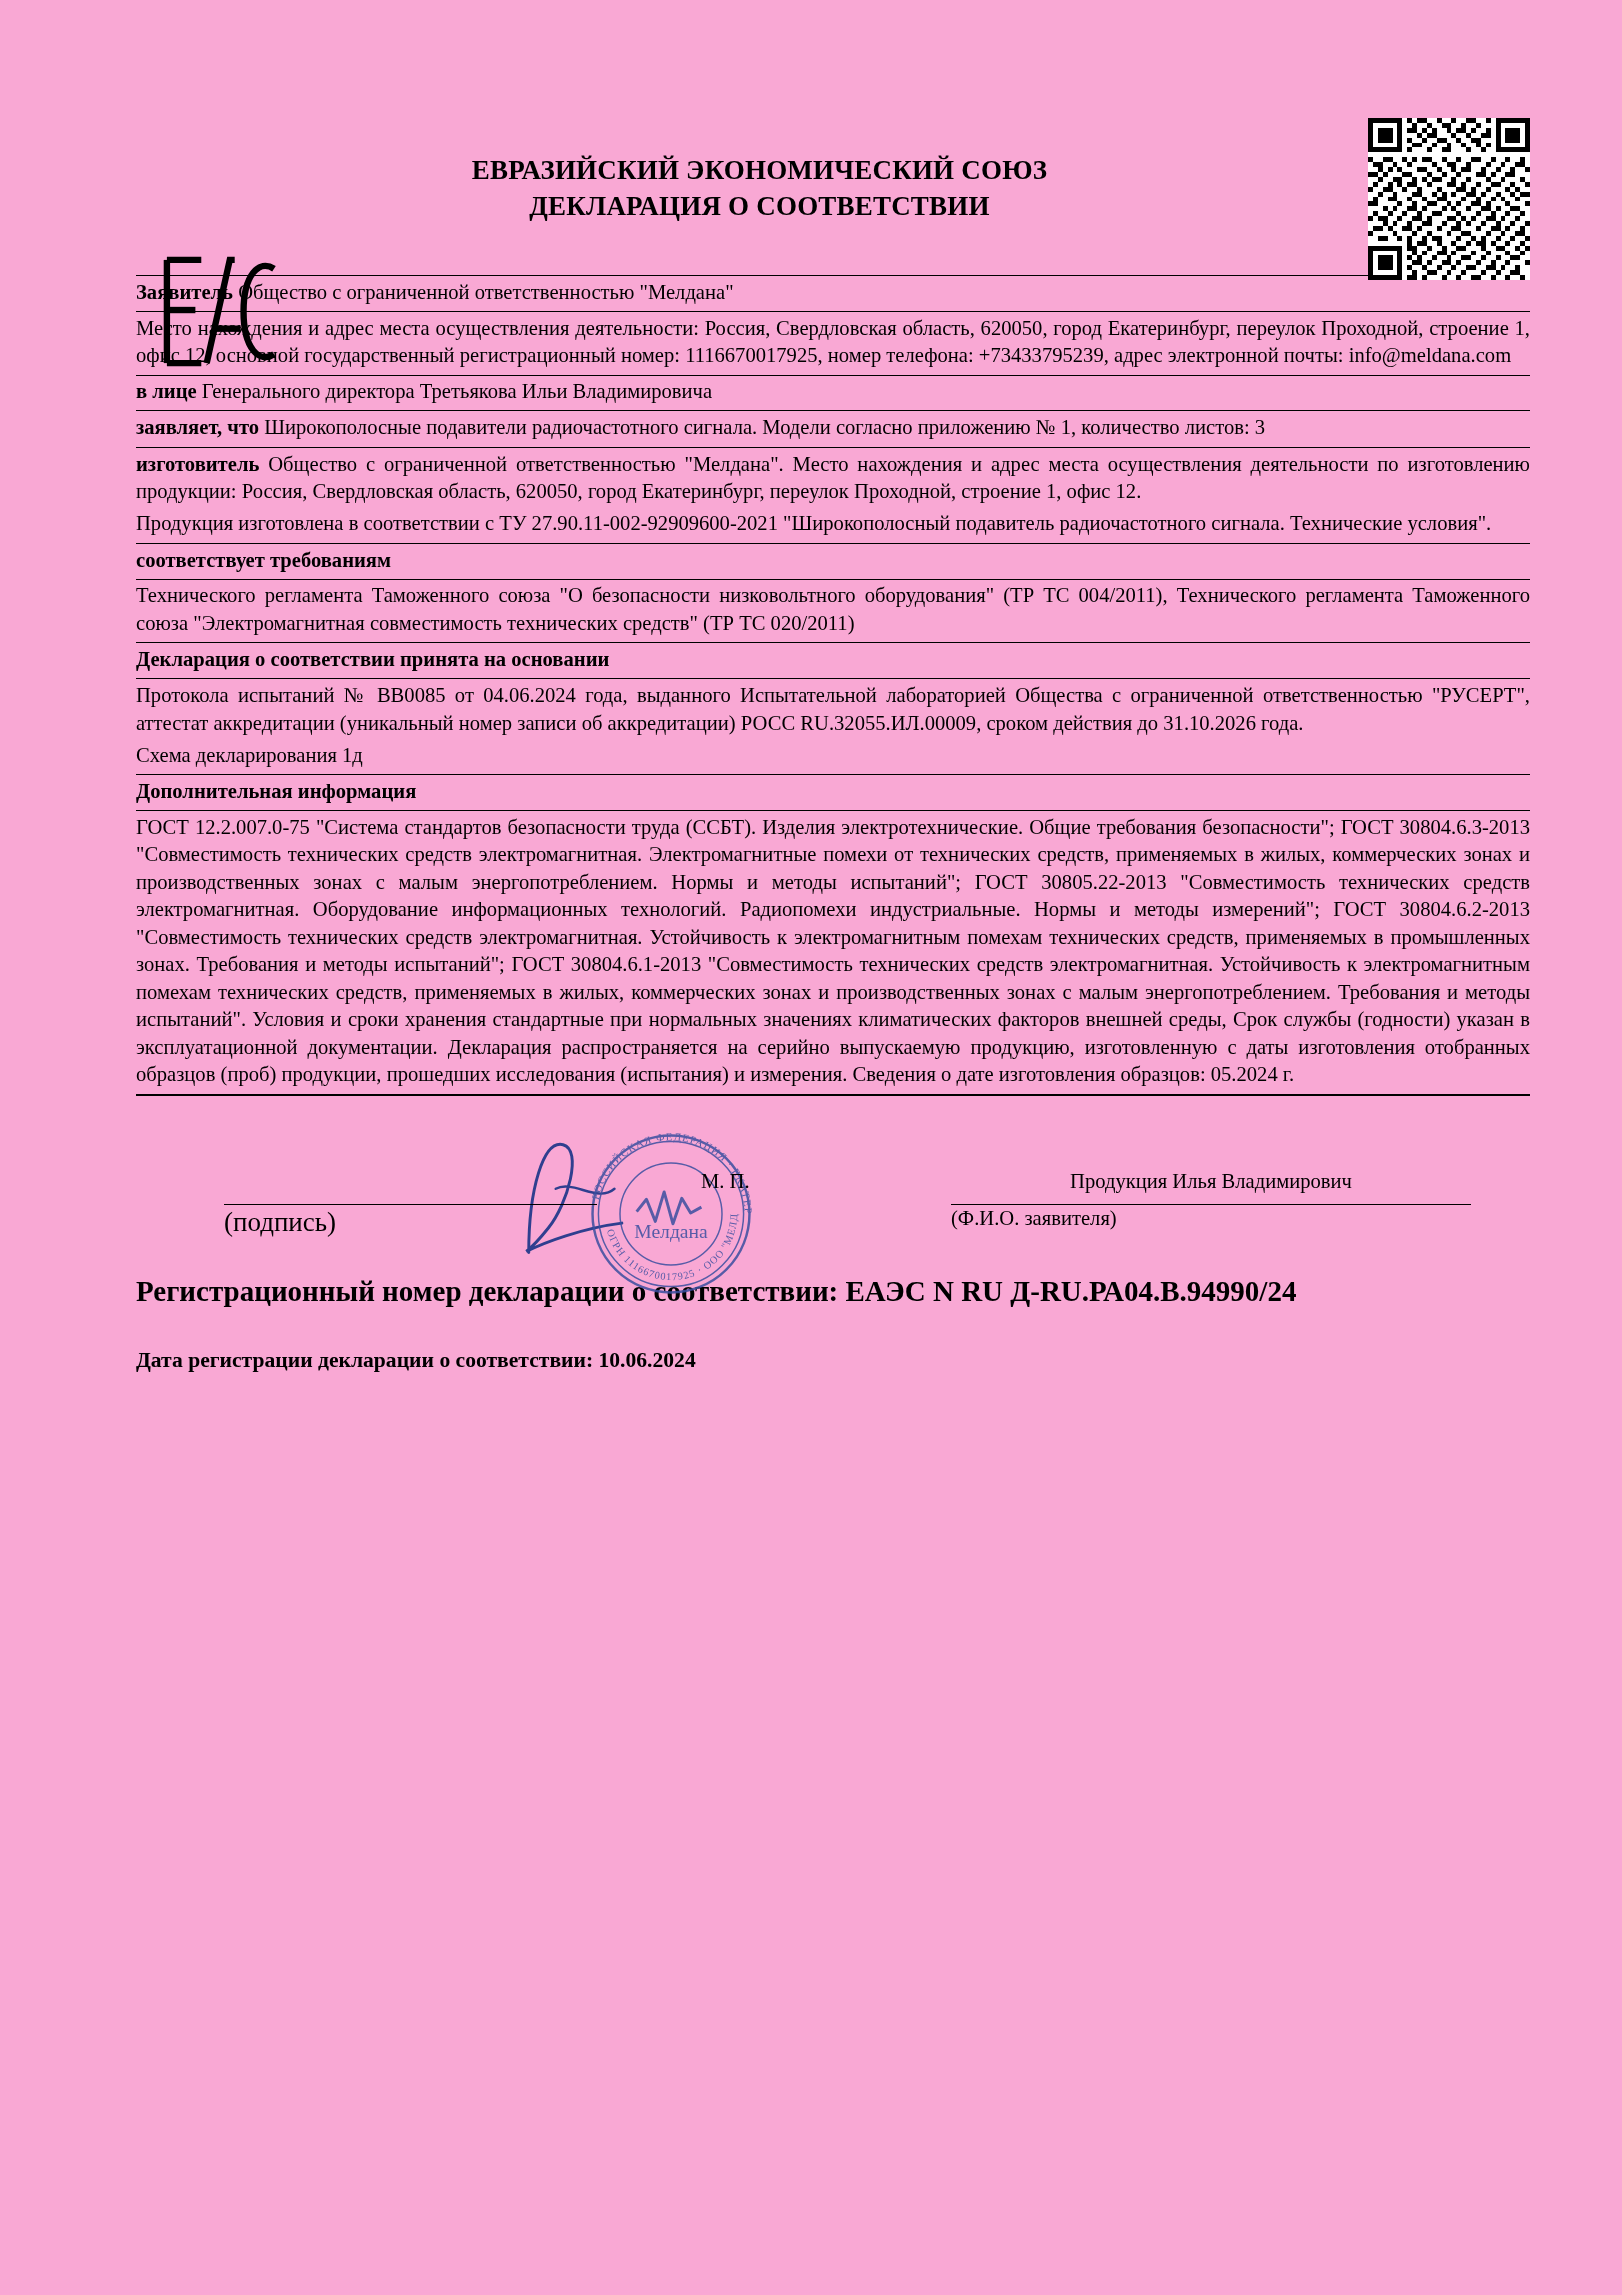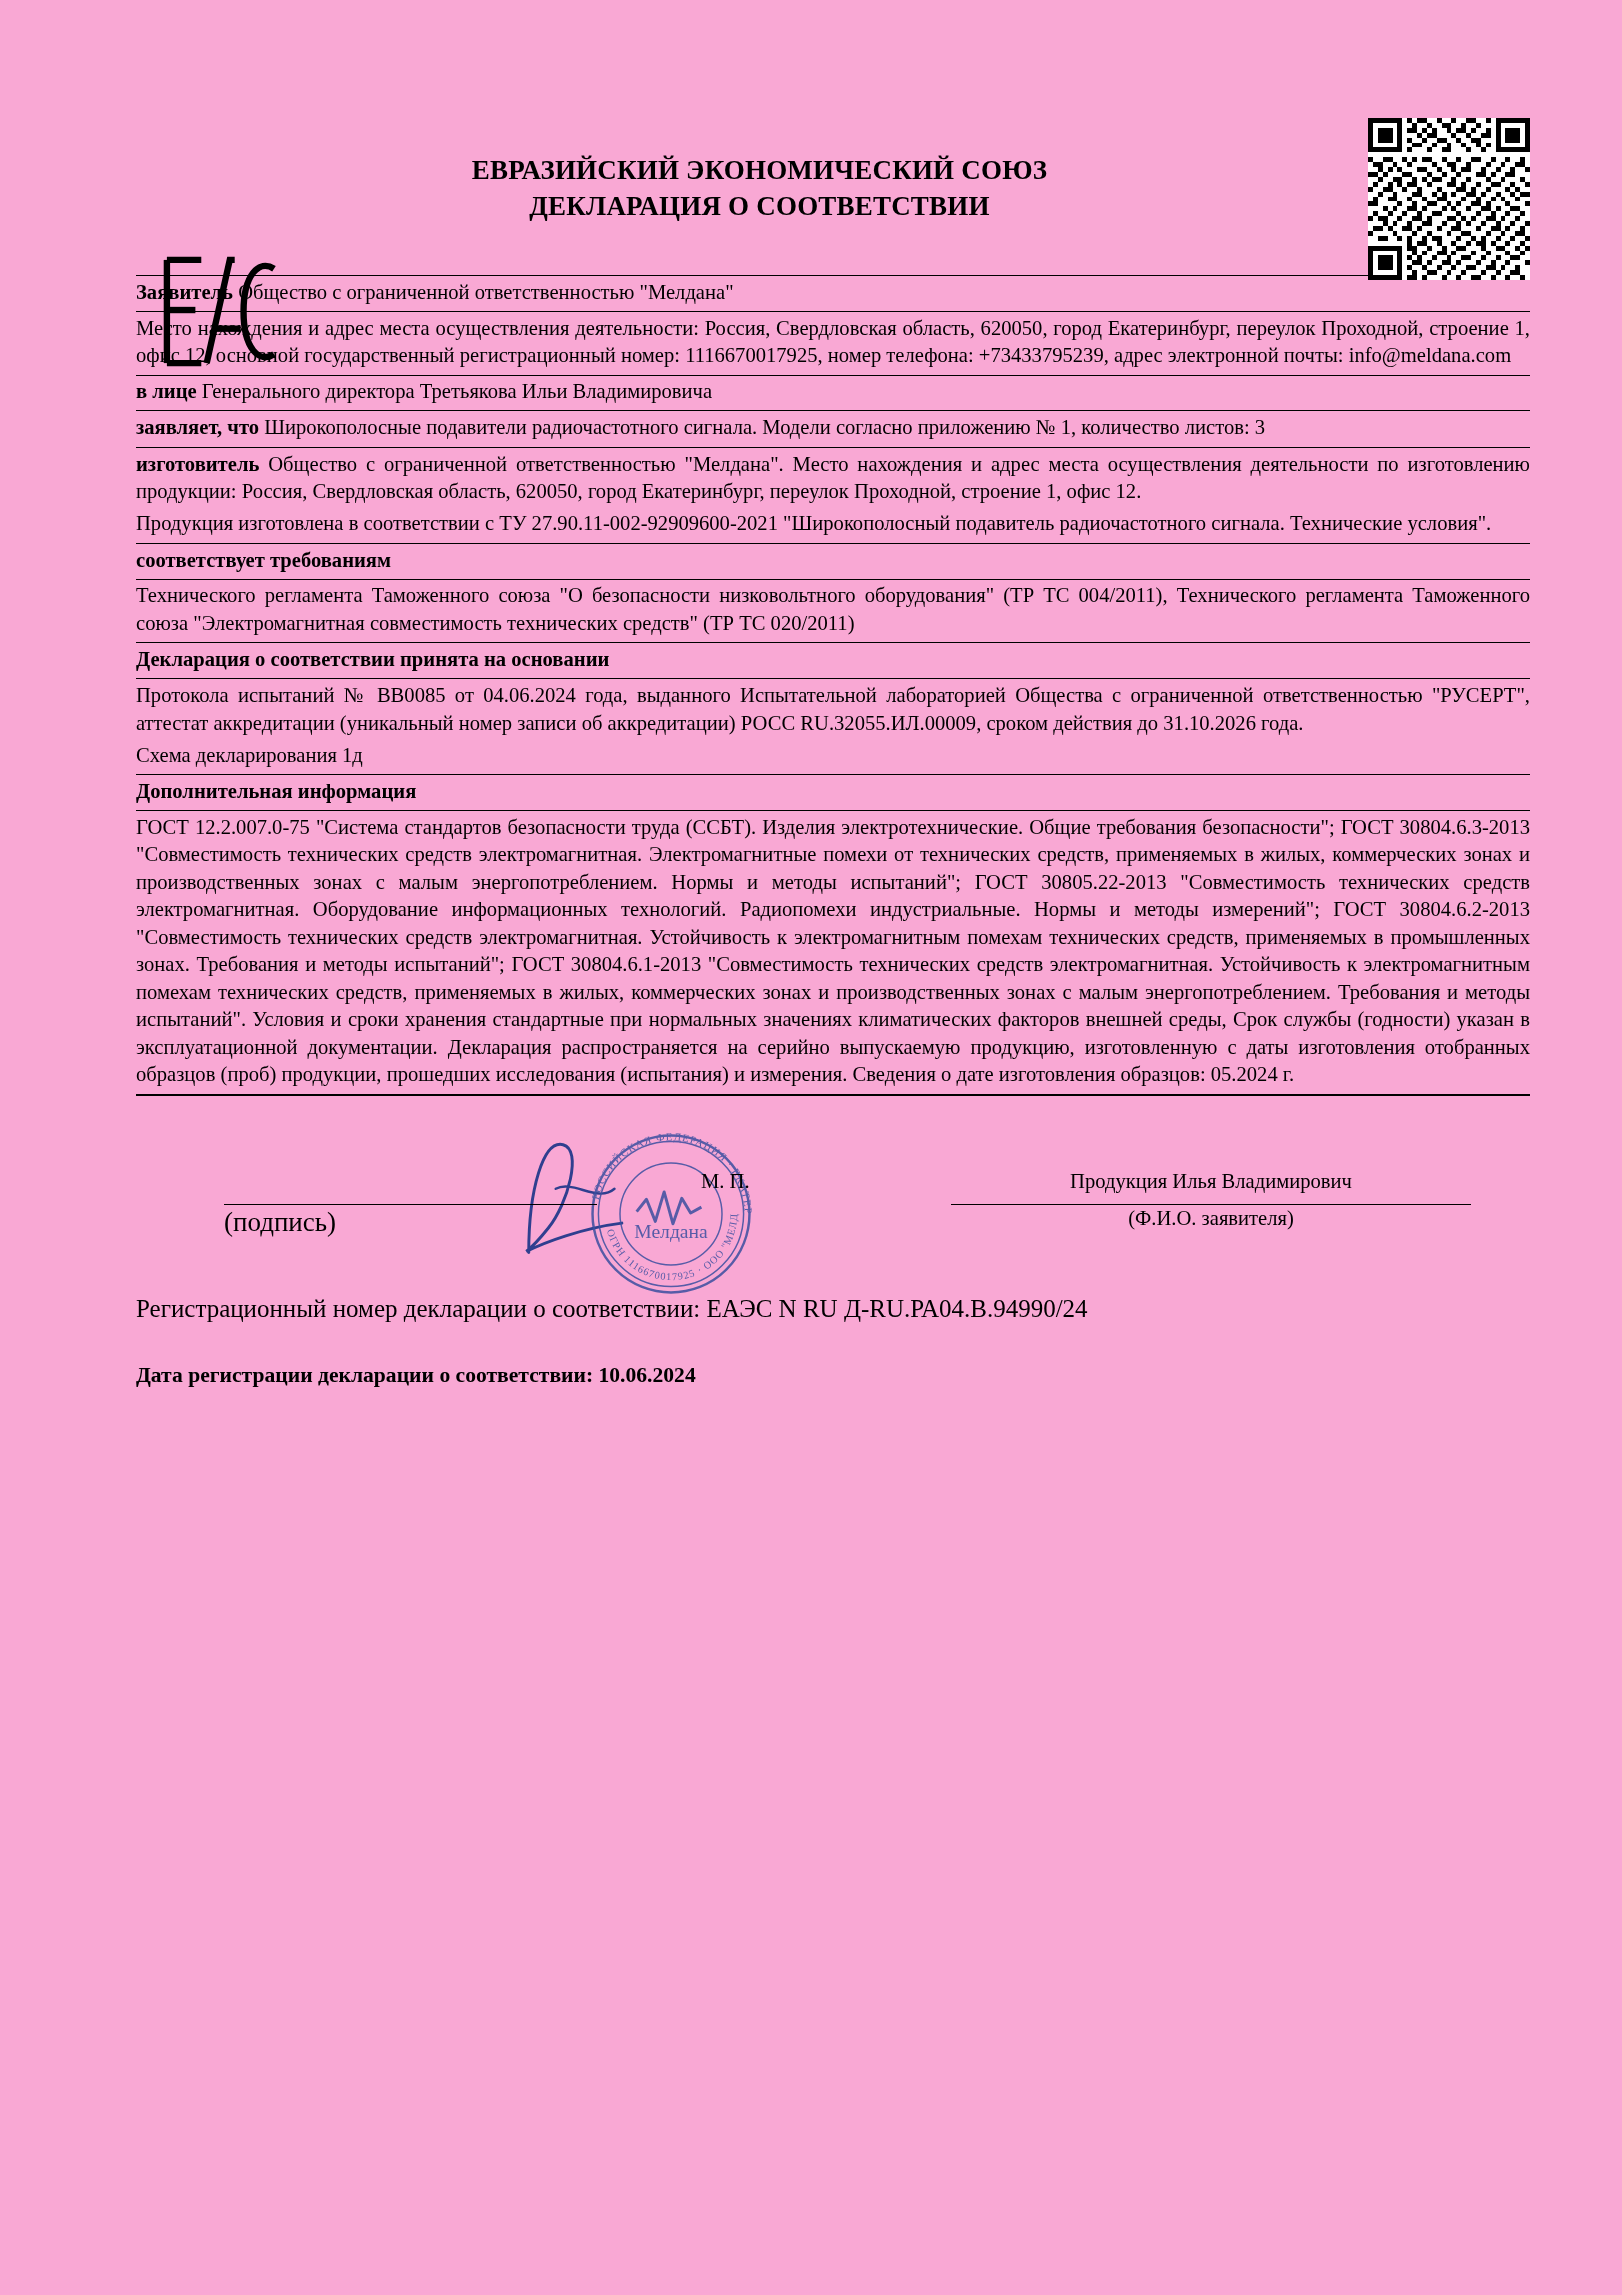--- a/index.html
+++ b/index.html
@@ -104,21 +104,20 @@
     top: 106px;
     width: 373px;
     text-align: left;
     font-size: 27px;
   }
   .sig-caption-right {
     position: absolute;
     left: 815px;
     top: 106px;
     width: 520px;
-    text-align: center;
     font-size: 20.6px;
   }
   .mp {
     position: absolute;
     left: 565px;
     top: 69px;
     font-size: 20.6px;
   }
   .signer-name {
     position: absolute;
@@ -138,23 +137,23 @@
   }
   .pen {
     position: absolute;
     left: 373px;
     top: 29.5px;
     width: 162px;
     height: 147px;
   }
 
   .footer-line {
-    font-size: 25px;
-    font-weight: normal;
-    margin-top: 47px;
+    font-size: 29px;
+    font-weight: bold;
+    margin-top: 27px;
   }
   .footer-line2 {
     font-size: 21.6px;
     font-weight: bold;
     margin-top: 40px;
   }
 </style>
 </head>
 <body>
 

